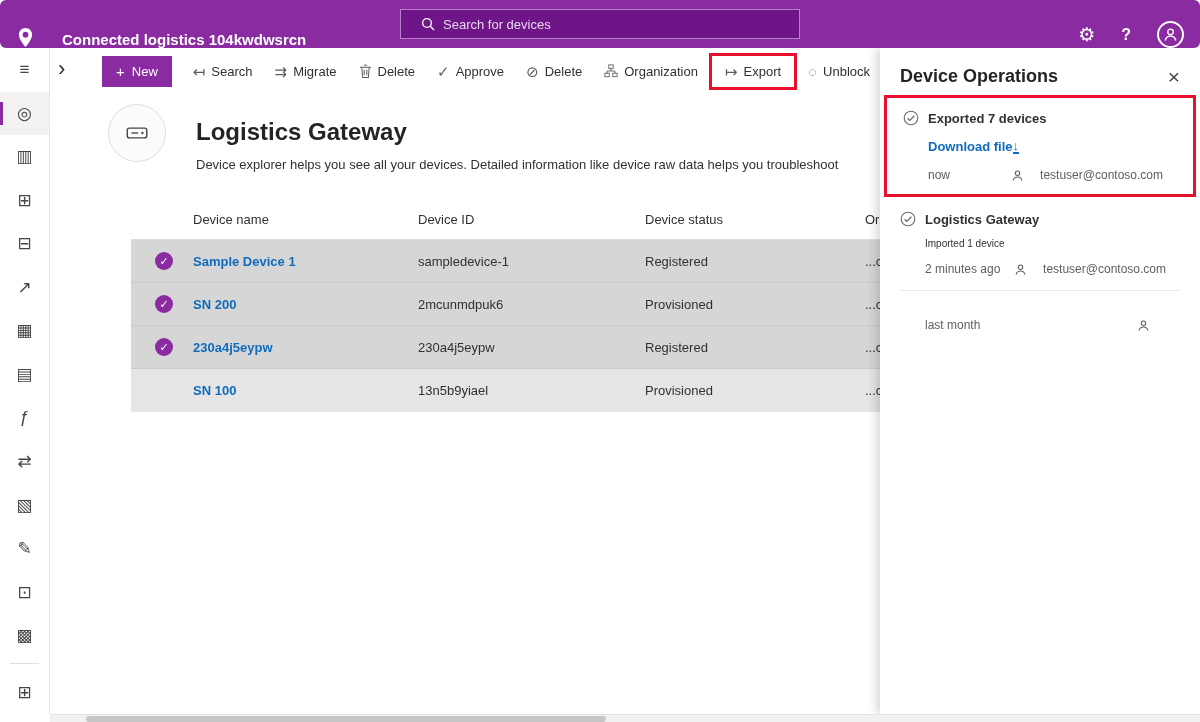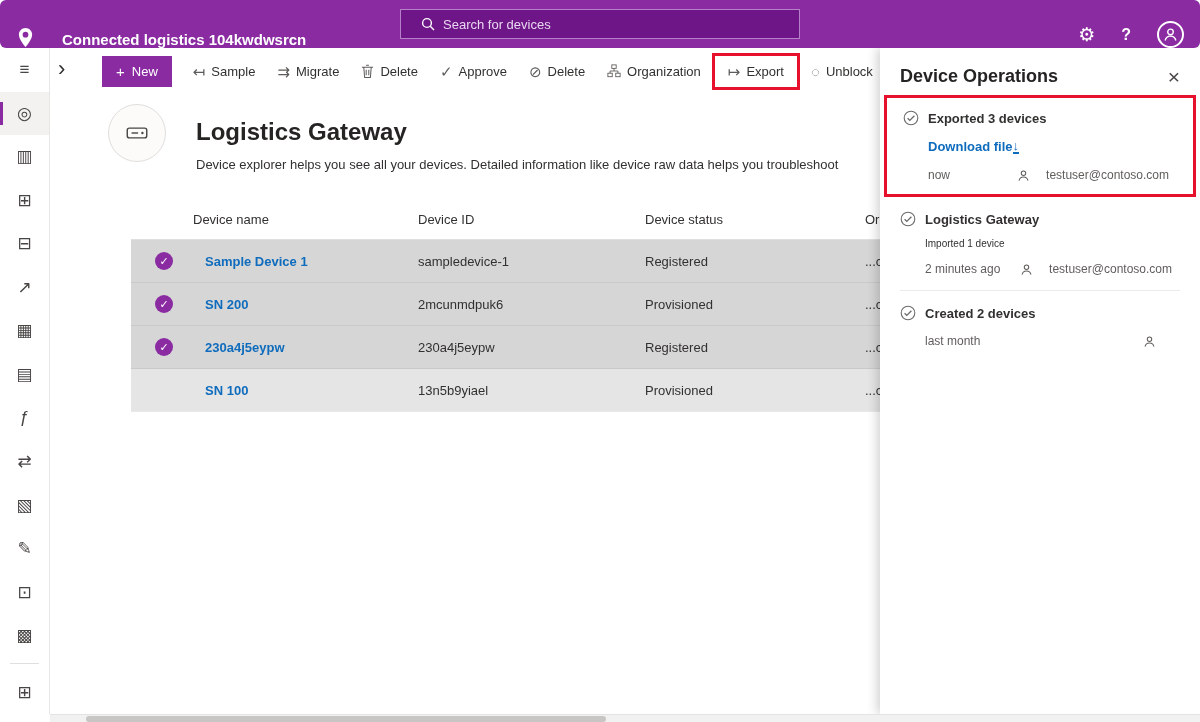--- a/index.html
+++ b/index.html
@@ -40,38 +40,38 @@
   .page-title { position:absolute; left:196px; top:118px; font-size:24px; font-weight:bold; color:#252423; z-index:1; }
   .page-subtitle { position:absolute; left:196px; top:157px; font-size:13px; color:#323130; width:990px; white-space:nowrap; overflow:hidden; z-index:1; }
 
   
   .table { position:absolute; left:103px; top:200px; width:985px; z-index:1; font-size:13px;padding-left:28px; }
   .t-header, .t-row { display:grid; grid-template-columns:62px 225px 227px 220px 246px; align-items:center; }
   .t-header { height:40px; border-bottom:1px solid #E1DFDD; color:#323130; }
   .t-header .hcell { cursor:pointer; }
   .t-row { height:43px; border-bottom:1px solid #EBE9E7; background:#e5e5e5; cursor:pointer; }
   .t-row.selected { background:#D6D6D6; border-bottom:1px solid #C9C9C9; }
-  .cell-name { color:#0F6CBD; font-weight:bold; cursor:pointer;margin-left:12px; }
+  .cell-name { color:#0F6CBD; font-weight:bold; cursor:pointer; }
   .check-circle { width:18px; height:18px; border-radius:50%; background:#8A2BA2; color:#fff; font-size:11px; display:flex; align-items:center; justify-content:center; margin-left:24px; cursor:pointer; }
 
   
   .panel { position:absolute; right:0; top:48px; width:320px; bottom:8px; background:#fff; z-index:20; box-shadow:-3px 0 10px rgba(0,0,0,0.18); padding:18px 20px; }
   .panel-head { display:flex; justify-content:space-between; align-items:center; margin-bottom:8px; }
   .panel-title { font-size:18px; font-weight:bold; color:#252423; }
   .panel-close { font-size:21px; color:#484644; cursor:pointer; line-height:1; }
   .red-box { border:3px solid #E8112D; margin:8px -16px 0; padding:8px 16px 12px; }
   .entry { padding:14px 0 14px; border-bottom:1px solid #EDEBE9; }
   .red-box .entry { border-bottom:none; padding:4px 0 0; }
   .entry:last-child { border-bottom:none; }
   .entry-head { display:flex; align-items:center; gap:9px; font-size:13px; font-weight:bold; color:#323130; }
   .entry-sub { margin:11px 0 0 25px; font-size:10px; color:#323130; font-weight:normal; }
   .entry-link-row { margin:11px 0 0 25px; }
   .entry-link { font-size:13px; color:#0F6CBD; font-weight:bold; cursor:pointer; display:inline-flex; align-items:flex-end; }
   .dl-arrow { border-bottom:2px solid #0F6CBD; line-height:0.9; font-weight:normal; }
-  .entry-meta { display:flex; justify-content:space-between; align-items:center; margin:13px 8px 0 25px; font-size:12px; color:#605E5C; }
+  .entry-meta { display:flex; justify-content:space-between; align-items:center; margin:13px 14px 0 25px; font-size:12px; color:#605E5C; }
   .meta-user { display:flex; align-items:center; gap:16px; }
 
   
   .bottom-scroll { position:absolute; left:50px; right:0; bottom:0; height:8px; background:#F1F1F1; border-top:1px solid #E3E3E3; z-index:25; cursor:pointer; }
   .bottom-scroll .thumb { position:absolute; left:36px; top:1px; height:6px; width:520px; background:#C8C6C4; border-radius:3px; }
   svg { display:block; }
 </style>
 </head>
 <body>
 
@@ -125,21 +125,21 @@
 
 <span class="chevron-btn">›</span>
 
 <div class="toolbar">
   <button class="btn-new">
     <span class="plus">+</span>
     <span>New</span>
   </button>
   <button class="tb-item">
     <span class="tb-glyph">↤</span>
-    <span>Sample</span>
+    <span>Search</span>
   </button>
   <button class="tb-item">
     <span class="tb-glyph">⇉</span>
     <span>Migrate</span>
   </button>
   <button class="tb-item">
     <span class="tb-glyph">
       <svg width="13" height="15" viewBox="0 0 14 16">
           <path d="M1 3.5h12M5.5 1.2h3M3 3.5l.9 11h6.2l.9-11M5.6 6v6M8.4 6v6" fill="none" stroke="#5E5C5A" stroke-width="1.1"></path>
         </svg>
@@ -243,21 +243,21 @@
 
   <div class="red-box">
     <div class="entry">
       <div class="entry-head">
         <span>
           <svg width="16" height="16" viewBox="0 0 16 16">
               <circle cx="8" cy="8" r="6.8" fill="none" stroke="#6B6B6B" stroke-width="1.1"></circle>
               <path d="M4.6 8.2l2.2 2.2 4.6-4.7" fill="none" stroke="#6B6B6B" stroke-width="1.3"></path>
             </svg>
         </span>
-        <span>Exported 3 devices</span>
+        <span>Exported 7 devices</span>
       </div>
       <div class="entry-link-row">
         <span class="entry-link">
           <span>Download file</span>
           <span class="dl-arrow">↓</span>
         </span>
       </div>
       <div class="entry-meta">
         <span>now</span>
         <span class="meta-user">
@@ -292,29 +292,20 @@
               <circle cx="7" cy="4.6" r="2.4" fill="none" stroke="#605E5C" stroke-width="1.1"></circle>
               <path d="M2.2 12.4c.6-2.5 2.5-3.8 4.8-3.8s4.2 1.3 4.8 3.8" fill="none" stroke="#605E5C" stroke-width="1.1"></path>
             </svg>
         </span>
         <span>testuser@contoso.com</span>
       </span>
     </div>
   </div>
 
   <div class="entry">
-    <div class="entry-head">
-      <span>
-        <svg width="16" height="16" viewBox="0 0 16 16">
-            <circle cx="8" cy="8" r="6.8" fill="none" stroke="#6B6B6B" stroke-width="1.1"></circle>
-            <path d="M4.6 8.2l2.2 2.2 4.6-4.7" fill="none" stroke="#6B6B6B" stroke-width="1.3"></path>
-          </svg>
-      </span>
-      <span>Created 2 devices</span>
-    </div>
     <div class="entry-meta">
       <span>last month</span>
       <span class="meta-user">
         <span>
           <svg width="13" height="13" viewBox="0 0 14 14">
               <circle cx="7" cy="4.6" r="2.4" fill="none" stroke="#605E5C" stroke-width="1.1"></circle>
               <path d="M2.2 12.4c.6-2.5 2.5-3.8 4.8-3.8s4.2 1.3 4.8 3.8" fill="none" stroke="#605E5C" stroke-width="1.1"></path>
             </svg>
         </span>
         <span></span>

